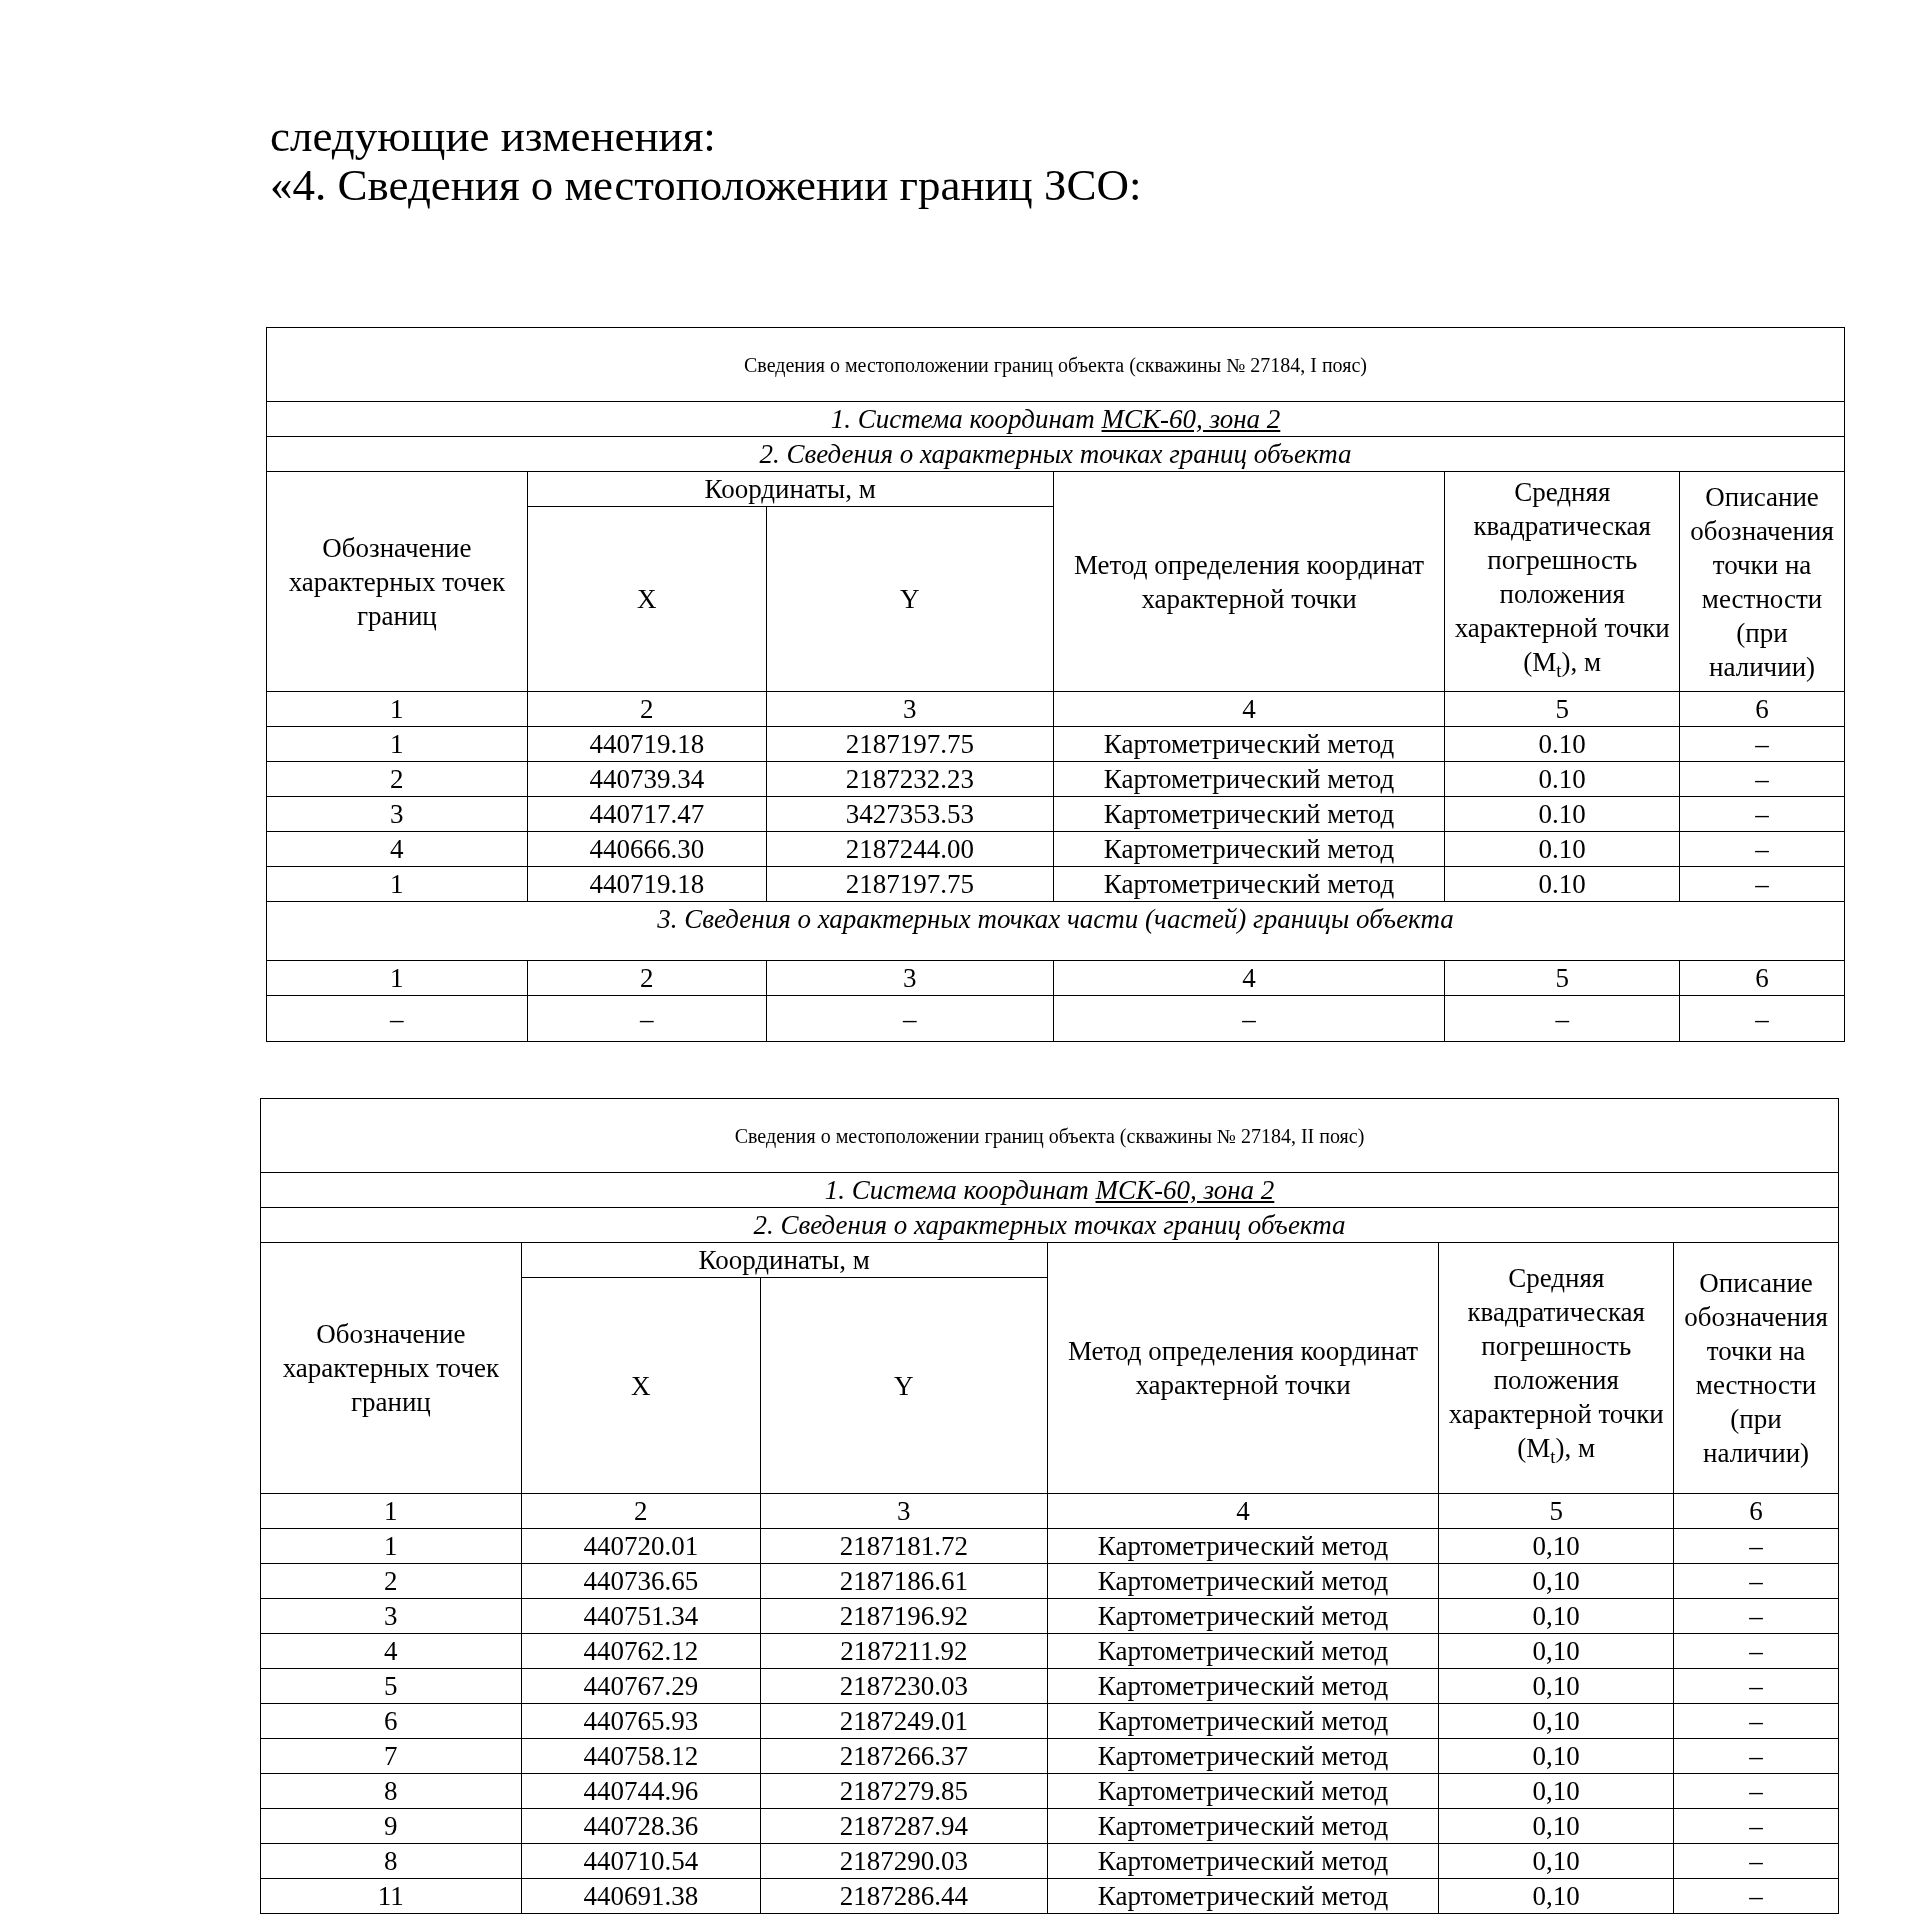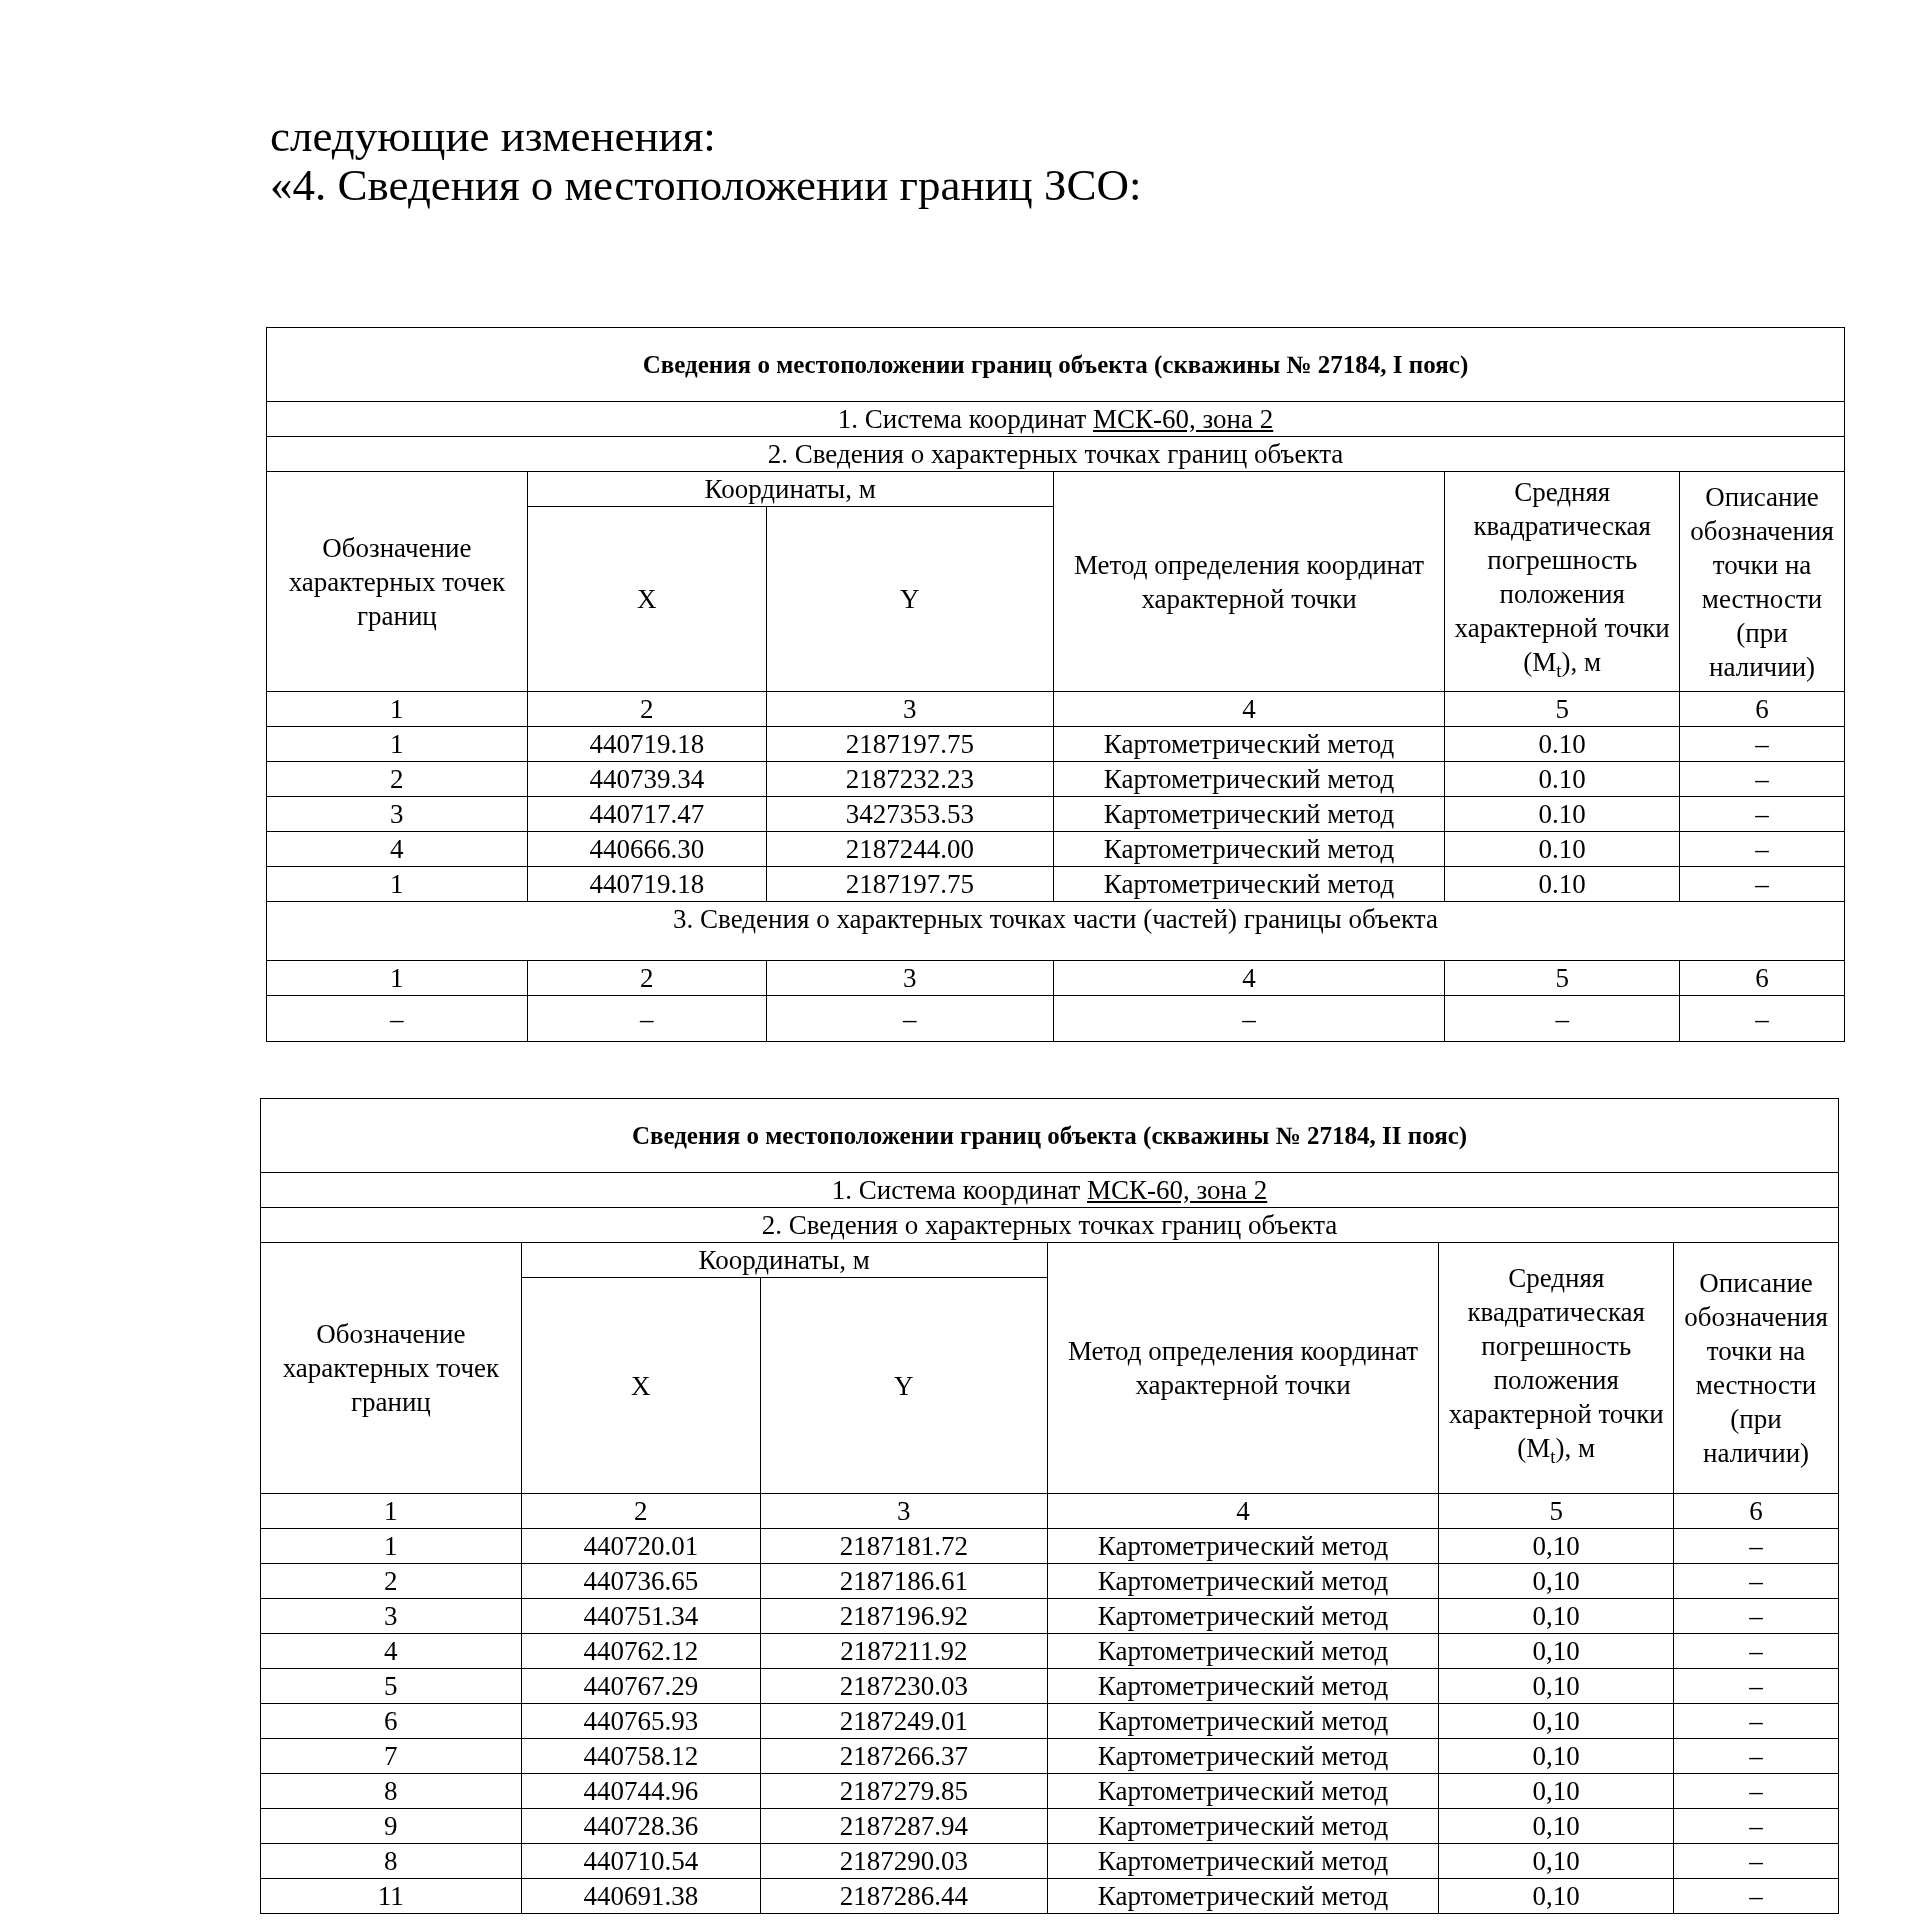--- a/index.html
+++ b/index.html
@@ -16,22 +16,22 @@
   table.zso {
     position: absolute; border-collapse: collapse; table-layout: fixed;
     font-size: 27px; line-height: 34px;
   }
   table.zso td {
     border: 1.9px solid #000; padding: 0 3.1px; text-align: center; vertical-align: middle;
   }
   table.zso td.thin { border-left-width: 1.2px; border-right-width: 1.2px; }
   .t1 { left: 266px; top: 327px; width: 1579px; }
   .t2 { left: 260px; top: 1098px; width: 1579px; }
-  .title-row td { font-weight: bold; height: 73px; font-size: 25px; }
-  .left { text-align: right; }
+  .title-row td { font-weight: normal; height: 73px; font-size: 20px; }
+  .left { text-align: right; font-style: italic; }
   .u { text-decoration: underline; }
   .hdr td { font-size: 27px; line-height: 34px; }
   .numrow td { height: 32px; }
   .data td { height: 34px; }
   sub { font-size: 19px; }
 </style>
 </head>
 <body>
 
 <div class="intro">

